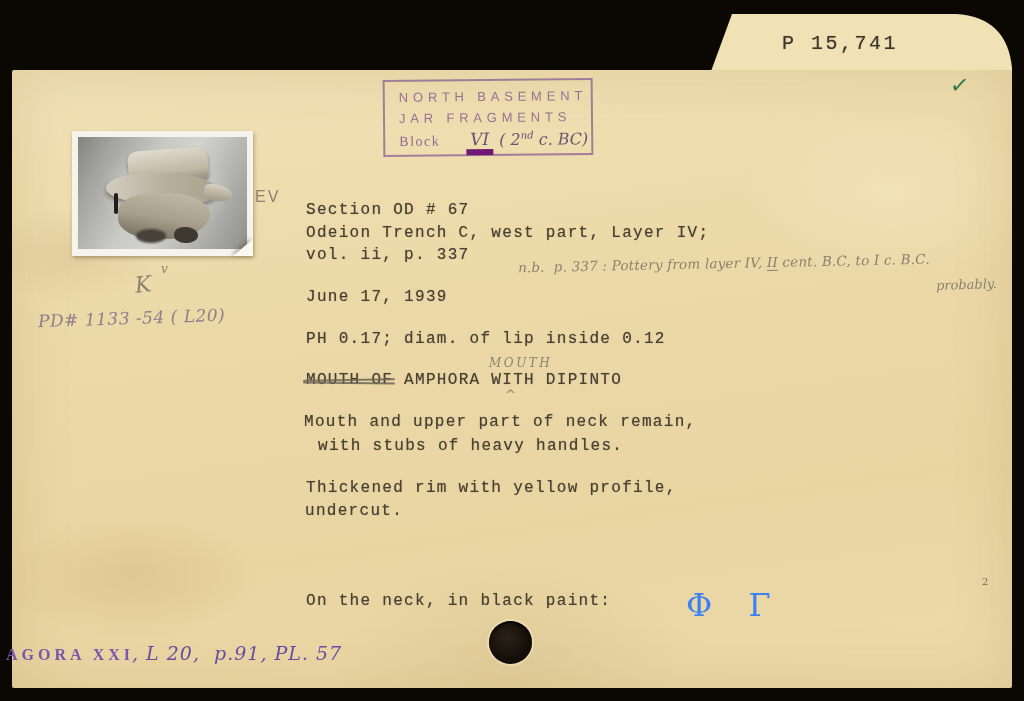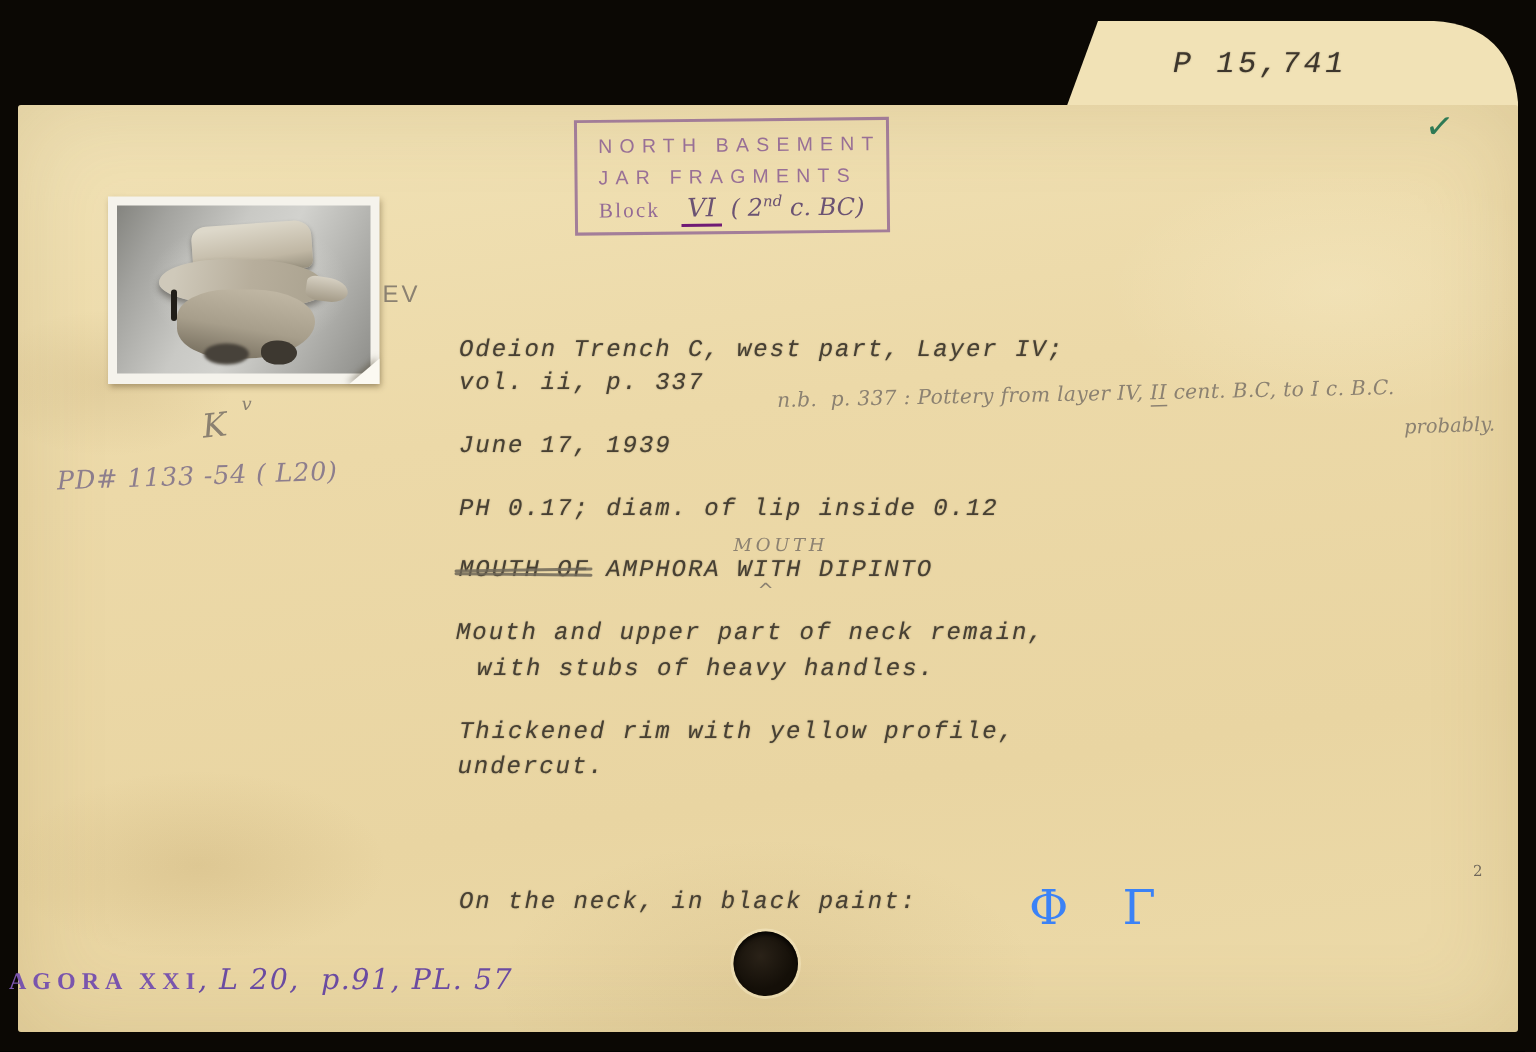--- a/index.html
+++ b/index.html
@@ -44,21 +44,20 @@
 
   
   .typed {
     position: absolute;
     font-family: "Liberation Mono", "DejaVu Sans Mono", monospace;
     font-size: 16px;
     letter-spacing: 1.3px;
     color: #474033;
     text-shadow: 0 0 1px rgba(70,60,45,0.55);
     white-space: pre;
-    font-style: italic;
   }
   .hand {
     position: absolute;
     font-family: "DejaVu Serif", serif;
     font-style: italic;
     white-space: pre;
   }
   .pencil { color: #8b8171; }
 
   
@@ -95,23 +94,23 @@
     color: rgba(138, 93, 146, 0.9);
   }
   .stamp-hand {
     font-family: "DejaVu Serif", serif;
     font-style: italic;
     font-size: 16px;
     color: #6b5373;
     white-space: pre;
   }
   .stamp-vi {
-    margin-left: 14px; margin-right: 6px;
+    margin-left: 26px; margin-right: 6px;
     padding: 0 4px 0 4px;
-    border-bottom: 2px solid #701a75;
+    border-bottom: 6px solid #701a75;
     font-size: 17px;
   }
   .stamp-paren sup { font-size: 10px; }
 
   
   .photo {
     position: absolute;
     left: 72px; top: 131px;
     width: 181px; height: 125px;
     background: #f5f3ec;
@@ -292,20 +291,21 @@
       <div class="scale-bar"></div>
     </div>
     <div class="photo-fold"></div>
   </div>
 
   <div class="hand pencil photo-ev">EV</div>
   <div class="hand pencil k-tick">v</div>
   <div class="hand pencil k-letter">K</div>
   <div class="hand pd-number">PD# 1133 -54 ( L20)</div>
 
+  <div class="typed l-sec1">Section OD # 67</div>
   <div class="typed l-sec2">Odeion Trench C, west part, Layer IV;</div>
   <div class="typed l-sec3">vol. ii, p. 337</div>
 
   <div class="hand pencil margin-note"><span>n.b.  p. 337 : Pottery from layer IV, </span><span class="ul">II</span><span> cent. B.C, to I c. B.C.</span></div>
   <div class="hand pencil margin-note2">probably.</div>
 
   <div class="typed l-date">June 17, 1939</div>
   <div class="typed l-dim">PH 0.17; diam. of lip inside 0.12</div>
 
   <div class="typed l-title"><span class="struck"><span>MOUTH OF</span><span class="strike-line strike-1"></span><span class="strike-line strike-2"></span></span><span> AMPHORA WITH DIPINTO</span></div>

